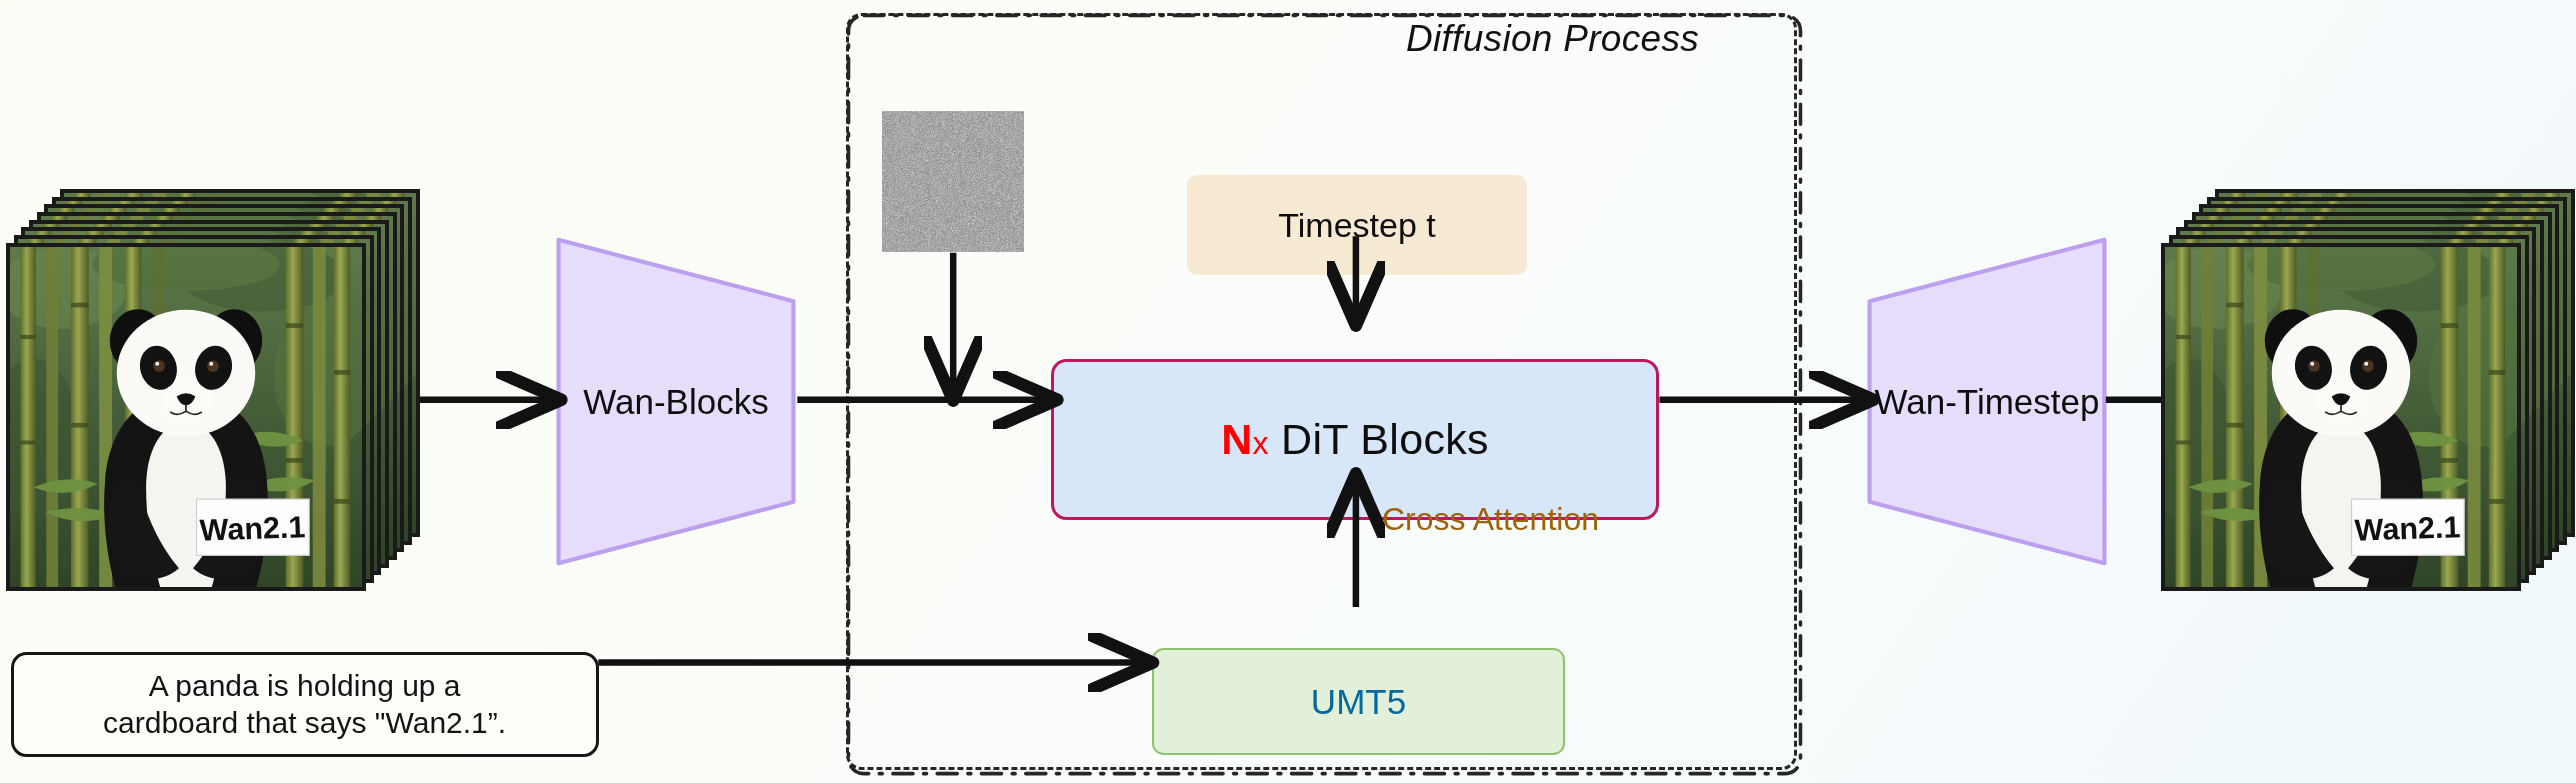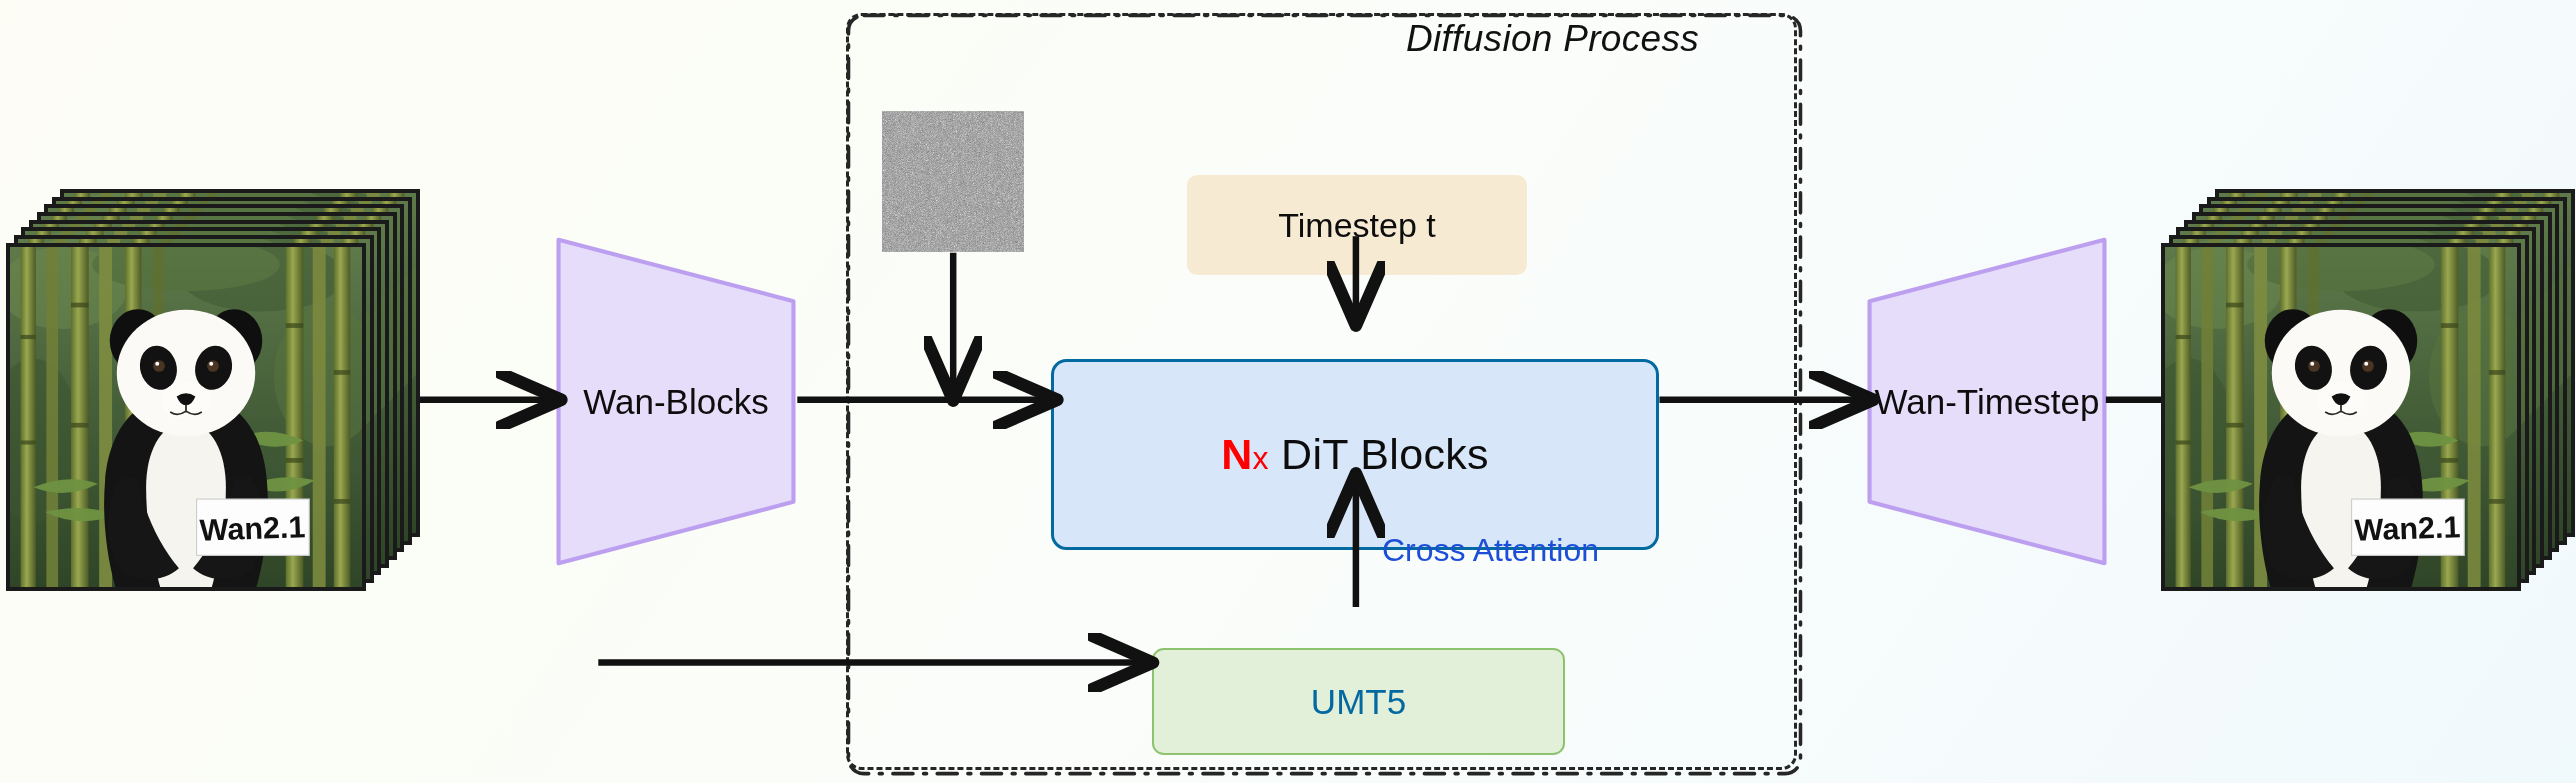--- a/index.html
+++ b/index.html
@@ -46,22 +46,22 @@
     font-size:35px;color:#0d0d0d;line-height:1.13;text-align:center;
     pointer-events:none;
   }
 
   
   .rbox{
     display:flex;align-items:center;justify-content:center;
     box-sizing:border-box;border-radius:13px;text-align:center;margin-top:40px;
   }
   .dit-box{
-    left:1051px;top:319px;width:608px;height:191px;
-    background:#d7e6f8;border:3px solid #0369a1;border-radius:15.4px;
+    left:1051px;top:319px;width:608px;height:161px;
+    background:#d7e6f8;border:3px solid #be185d;border-radius:15.4px;
   }
   .dit-text{font-size:43px;color:#0d0d0d;white-space:nowrap;letter-spacing:0.3px;}
   .dit-n{color:#ff0000;font-weight:bold;}
   .dit-x{color:#ff0000;font-size:32px;}
 
   .timestep-box{
     left:1187px;top:135px;width:340px;height:100px;
     background:#f7ead3;border:none;border-radius:10.6px;
   }
   .timestep-text{font-size:34px;color:#0d0d0d;white-space:nowrap;}
@@ -80,22 +80,22 @@
   .prompt-text{font-size:30px;color:#131313;line-height:1.22;padding:0 15.4px;}
 
   
   .noise-patch{left:882px;top:111px;width:142px;height:141px;}
 
   
   #arrows{position:absolute;left:0;top:0;width:2576px;height:783px;pointer-events:none;}
 
   
   .cross-attn-label{
-    left:1382px;top:532px;width:307px;
-    font-size:32px;color:#1d4ed8;white-space:nowrap;
+    left:1382px;top:501px;width:307px;
+    font-size:32px;color:#a16207;white-space:nowrap;
   }
 </style>
 </head>
 <body>
 
 <div id="stage">
 
   <div class="abs diffusion-region">
     <svg width="957" height="763" viewBox="0 0 1620 1292">
       <rect x="4" y="4" width="1612" height="1284" rx="26" ry="26" fill="none" stroke="#262626" stroke-width="6" stroke-dasharray="34 18 5 18" stroke-linecap="round"></rect>
@@ -853,20 +853,24 @@
   <div class="abs rbox dit-box">
     <span class="dit-text"><span class="dit-n">N</span><span class="dit-x">x</span>&nbsp;<span>DiT Blocks</span></span>
   </div>
 
   <div class="abs rbox umt5-box">
     <span class="umt5-text">UMT5</span>
   </div>
 
   <div class="abs cross-attn-label">Cross Attention</div>
 
+  <div class="abs rbox prompt-box">
+    <div class="prompt-text">A panda is holding up a</div>
+    <div class="prompt-text">cardboard that says "Wan2.1”.</div>
+  </div>
 
   <div class="abs trapwrap" style="left:1866px;top:236px;">
     <svg width="242" height="331" viewBox="0 0 410 560">
       <polygon points="6,110 404,6 404,554 6,450" fill="#e6ddfa" stroke="#bd9ff0" stroke-width="7" stroke-linejoin="round"></polygon>
     </svg>
     <div class="trap-label">
       <span>Wan-</span>
       <span>Timestep</span>
     </div>
   </div>

